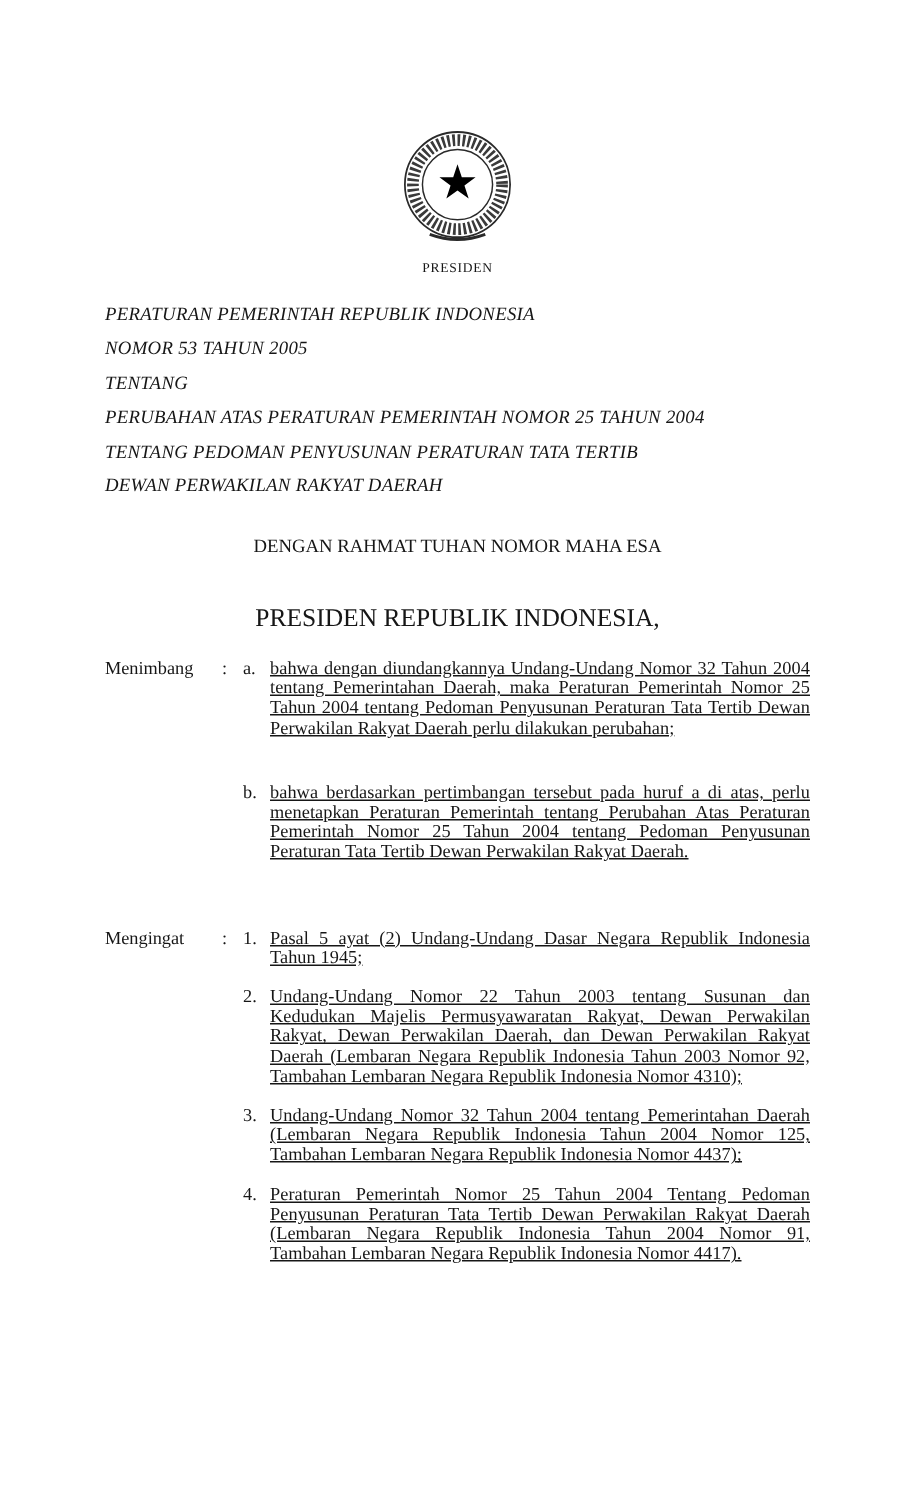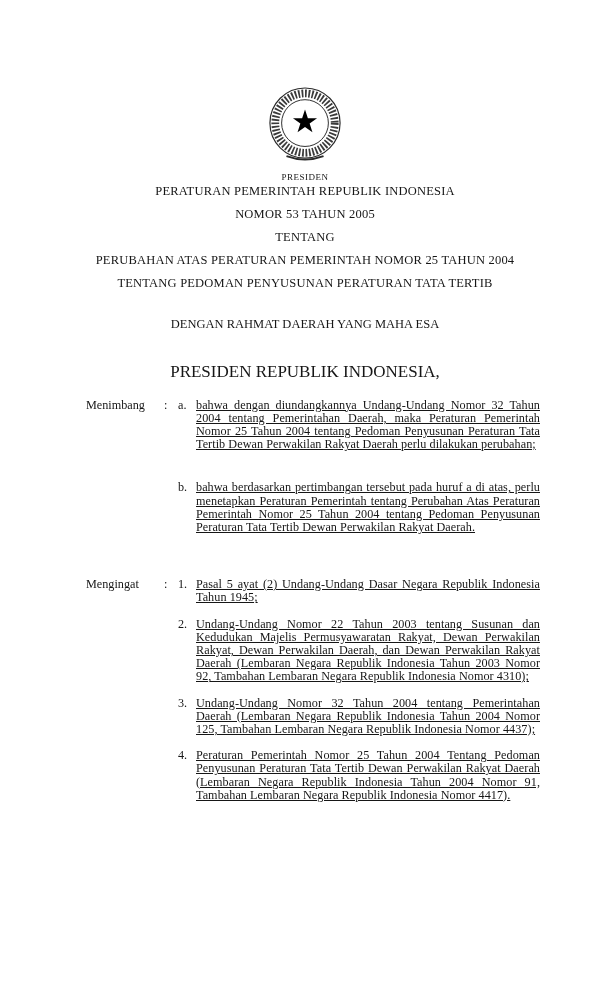--- a/index.html
+++ b/index.html
@@ -32,22 +32,22 @@
     margin-top: 2px;
     line-height: 10px;
   }
   .republik-label {
     font-size: 7px;
     letter-spacing: 0.4px;
     line-height: 9px;
   }
   
   .title-block {
-    text-align: center;
-    margin-top: 3px;
+    margin-top: 20px;
+    font-style: italic;
   }
   .title-line {
     font-size: 12.5px;
     line-height: 13px;
     letter-spacing: 0.2px;
     margin-bottom: 10px;
   }
   .title-line.spread {
     margin-bottom: 9.5px;
   }
@@ -67,21 +67,20 @@
     font-size: 12.2px;
     line-height: 13.2px;
   }
   .clause {
     display: flex;
     align-items: flex-start;
   }
   .clause-label {
     width: 78px;
     flex-shrink: 0;
-    margin-left: 16px;
   }
   .clause-colon {
     width: 14px;
     flex-shrink: 0;
   }
   .clause-items {
     flex: 1;
   }
   .item {
     display: flex;
@@ -130,23 +129,24 @@
     </span>
     <div class="presiden-label">PRESIDEN</div>
   </div>
 
   <div class="title-block">
     <div class="title-line">PERATURAN PEMERINTAH REPUBLIK INDONESIA</div>
     <div class="title-line">NOMOR 53 TAHUN 2005</div>
     <div class="title-line">TENTANG</div>
     <div class="title-line spread">PERUBAHAN ATAS PERATURAN PEMERINTAH NOMOR 25 TAHUN 2004</div>
     <div class="title-line spread">TENTANG PEDOMAN PENYUSUNAN PERATURAN TATA TERTIB</div>
+    <div class="title-line spread">DEWAN PERWAKILAN RAKYAT DAERAH</div>
   </div>
 
-  <div class="invocation">DENGAN RAHMAT DAERAH YANG MAHA ESA</div>
+  <div class="invocation">DENGAN RAHMAT TUHAN NOMOR MAHA ESA</div>
   <div class="authority">PRESIDEN REPUBLIK INDONESIA,</div>
 
   <div class="body-block">
 
     <div class="clause menimbang">
       <div class="clause-label">Menimbang</div>
       <div class="clause-colon">:</div>
       <div class="clause-items">
 
           <div class="item">

